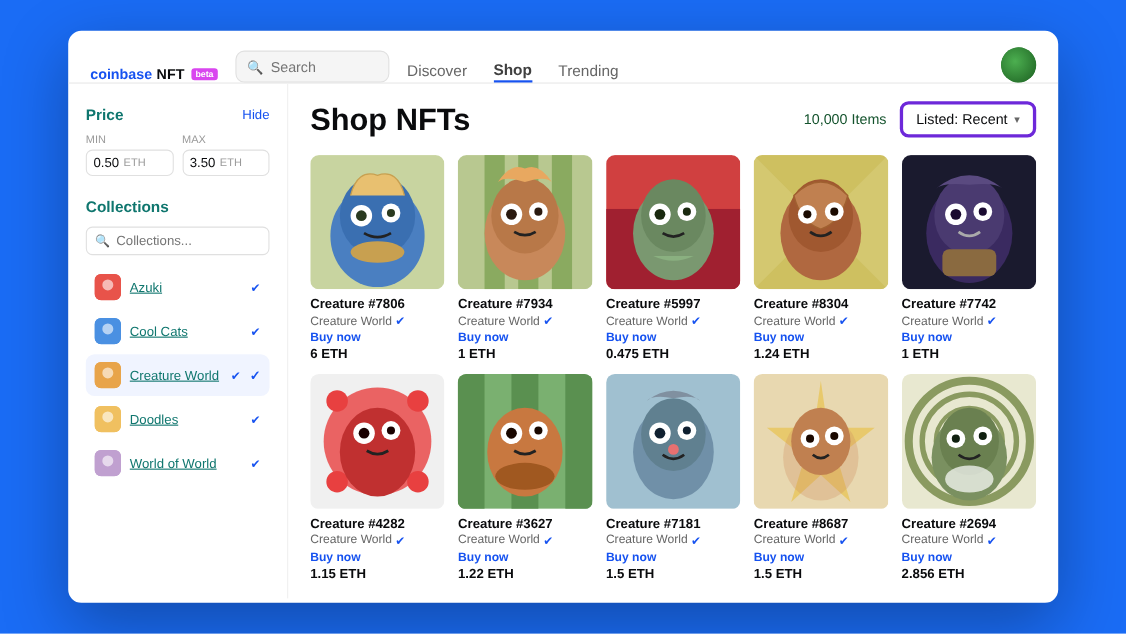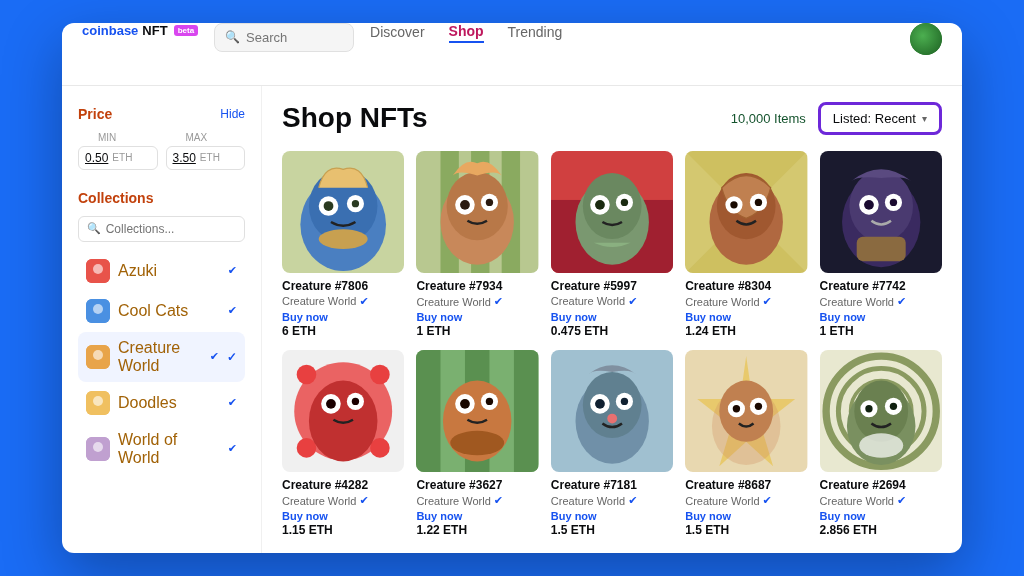--- a/index.html
+++ b/index.html
@@ -15,23 +15,23 @@
       background: #fff;
       border-radius: 12px;
       width: 900px;
       min-height: 520px;
       box-shadow: 0 20px 60px rgba(0,0,0,0.3);
       overflow: hidden;
     }
     
     .nav-bar {
       display: flex;
-      align-items: flex-start;
+      align-items: flex-end;
       padding: 0 20px;
-      height: 63px;
+      height: 48px;
       border-bottom: 1px solid #e8e8e8;
       gap: 16px;
     }
     .logo {
       display: flex;
       align-items: center;
       gap: 4px;
       flex-shrink: 0;
     }
     .logo-text {
@@ -82,21 +82,21 @@
       flex: 1;
     }
     .nav-link {
       font-size: 14px;
       color: #666;
       cursor: pointer;
       text-decoration: none;
       padding-bottom: 2px;
     }
     .nav-link.active {
-      color: #be185d;
+      color: #404040;
       border-bottom: 2px solid #1652f0;
       font-weight: 600;
     }
     .avatar {
       width: 32px;
       height: 32px;
       border-radius: 50%;
       background: linear-gradient(135deg, #2e7d32, #388e3c, #1b5e20);
       display: flex;
       align-items: center;
@@ -126,57 +126,55 @@
     .price-section { margin-bottom: 20px; }
     .section-header {
       display: flex;
       justify-content: space-between;
       align-items: center;
       margin-bottom: 10px;
     }
     .section-title {
       font-size: 14px;
       font-weight: 700;
-      color: #c2410c;
+      color: #0f766e;
     }
     .hide-link {
       font-size: 12px;
       color: #1652f0;
       cursor: pointer;
     }
     .price-inputs {
       display: flex;
       gap: 8px;
       align-items: center;
       margin-top: 8px;
     }
     .price-label {
       font-size: 10px;
       color: #999;
       margin-bottom: 3px;
-      margin-left: 20px;
     }
     .price-input-group {
       display: flex;
       flex-direction: column;
       flex: 1;
     }
     .price-input-row {
       display: flex;
       align-items: center;
       border: 1px solid #e0e0e0;
       border-radius: 6px;
       padding: 4px 6px;
       gap: 4px;
     }
     .price-val {
       font-size: 12px;
       color: #0a0b0d;
       font-weight: 500;
-      text-decoration: underline;
     }
     .price-eth {
       font-size: 10px;
       color: #999;
     }
     .collections-section {}
     .collections-search {
       display: flex;
       align-items: center;
       border: 1px solid #e0e0e0;
@@ -208,24 +206,25 @@
       height: 24px;
       border-radius: 6px;
       flex-shrink: 0;
       display: flex;
       align-items: center;
       justify-content: center;
       font-size: 12px;
       overflow: hidden;
     }
     .collection-name {
-      font-size: 16px;
-      color: #a16207;
+      font-size: 12px;
+      color: #0f766e;
       font-weight: 500;
       flex: 1;
+      text-decoration: underline;
     }
     .verified-icon {
       color: #1652f0;
       font-size: 11px;
     }
     .check-icon {
       color: #1652f0;
       font-size: 12px;
       font-weight: 700;
     }

